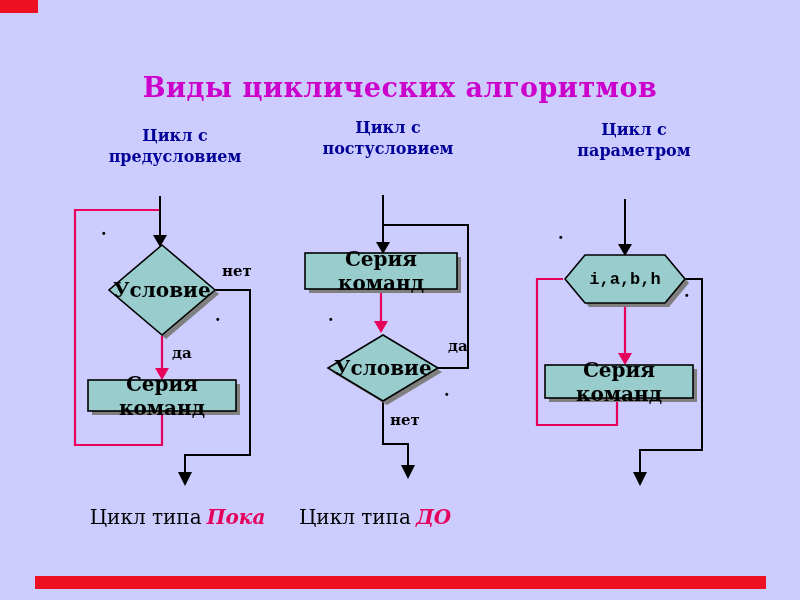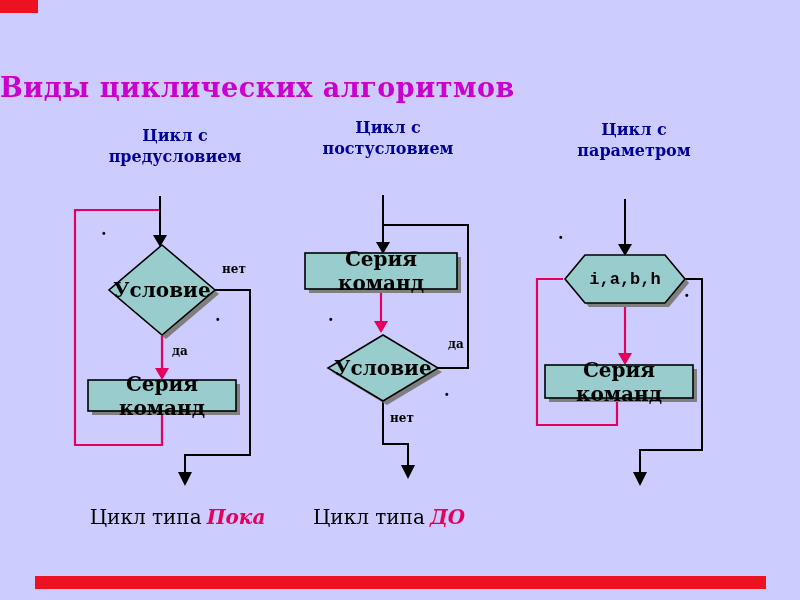--- a/index.html
+++ b/index.html
@@ -3,21 +3,21 @@
 <meta charset="utf-8">
 <style>
   * { margin:0; padding:0; box-sizing:border-box; }
   html,body { width:800px; height:600px; }
   body { font-family:"DejaVu Serif", serif; }
   .slide { position:relative; width:800px; height:600px; background:var(--background,#ccccff); overflow:hidden; }
 
   .corner-bar { position:absolute; left:0; top:0; width:38px; height:13px; background:var(--red-bar,#ee1122); }
   .bottom-bar { position:absolute; left:35px; top:576px; width:731px; height:13px; background:var(--red-bar,#ee1122); }
 
-  .title { position:absolute; left:0; top:72px; width:100%; 
+  .title { position:absolute; left:0; top:72px; width:100%; text-align:center;
            font-size:27px; font-weight:bold; color:var(--title,#cc00cc); letter-spacing:0.5px; }
 
   .heading { position:absolute; width:180px; text-align:center; font-size:16px; font-weight:bold;
              color:var(--heading,#000099); white-space:pre-line; line-height:1.3; }
   .heading-1 { left:85px;  top:126px; }
   .heading-2 { left:298px; top:118px; }
   .heading-3 { left:544px; top:120px; }
 
   svg.overlay { position:absolute; left:0; top:0; }
   .ln   { stroke:var(--line,#000); stroke-width:2; fill:none; }
@@ -29,38 +29,38 @@
 
   .shape-label { position:absolute; display:flex; align-items:center; justify-content:center;
                  font-weight:bold; font-size:20px; color:#000; text-align:center; }
   .cond1   { left:109px; top:245px; width:106px; height:90px; }
   .act1    { left:88px;  top:380px; width:148px; height:31px; }
   .act2    { left:305px; top:253px; width:152px; height:36px; }
   .cond2   { left:328px; top:335px; width:110px; height:66px; }
   .params3 { left:565px; top:255px; width:120px; height:48px; font-size:17px;font-family:Liberation Mono, monospace; }
   .act3    { left:545px; top:365px; width:148px; height:33px; }
 
-  .branch-label { position:absolute; font-weight:bold; font-size:12px; color:#000; }
+  .branch-label { position:absolute; font-weight:bold; font-size:15px; color:#000; }
   .no1  { left:222px; top:262px; }
   .yes1 { left:172px; top:344px; }
   .yes2 { left:448px; top:337px; }
   .no2  { left:390px; top:411px; }
 
   .dot { position:absolute; font-weight:bold; font-size:16px; color:#000; line-height:1; }
   .d1 { left:101px; top:222px; }
   .d2 { left:215px; top:308px; }
   .d3 { left:328px; top:308px; }
   .d4 { left:444px; top:383px; }
   .d5 { left:558px; top:226px; }
   .d6 { left:684px; top:284px; }
 
   .caption { position:absolute; font-size:20px; color:#000; text-align:center; white-space:nowrap; }
   .caption .keyword { font-weight:bold; font-style:italic; color:var(--keyword,#e6005c); margin-left:5px; }
   .caption-1 { left:85px;  top:505px; width:185px; }
-  .caption-2 { left:295px; top:505px; width:160px;margin-left:14px; }
+  .caption-2 { left:295px; top:505px; width:160px; }
   .caption-3 { left:533px; top:505px; width:185px; }
 </style>
 </head>
 <body>
 
 <div class="slide">
 
   <div class="corner-bar"></div>
   <div class="bottom-bar"></div>
 

